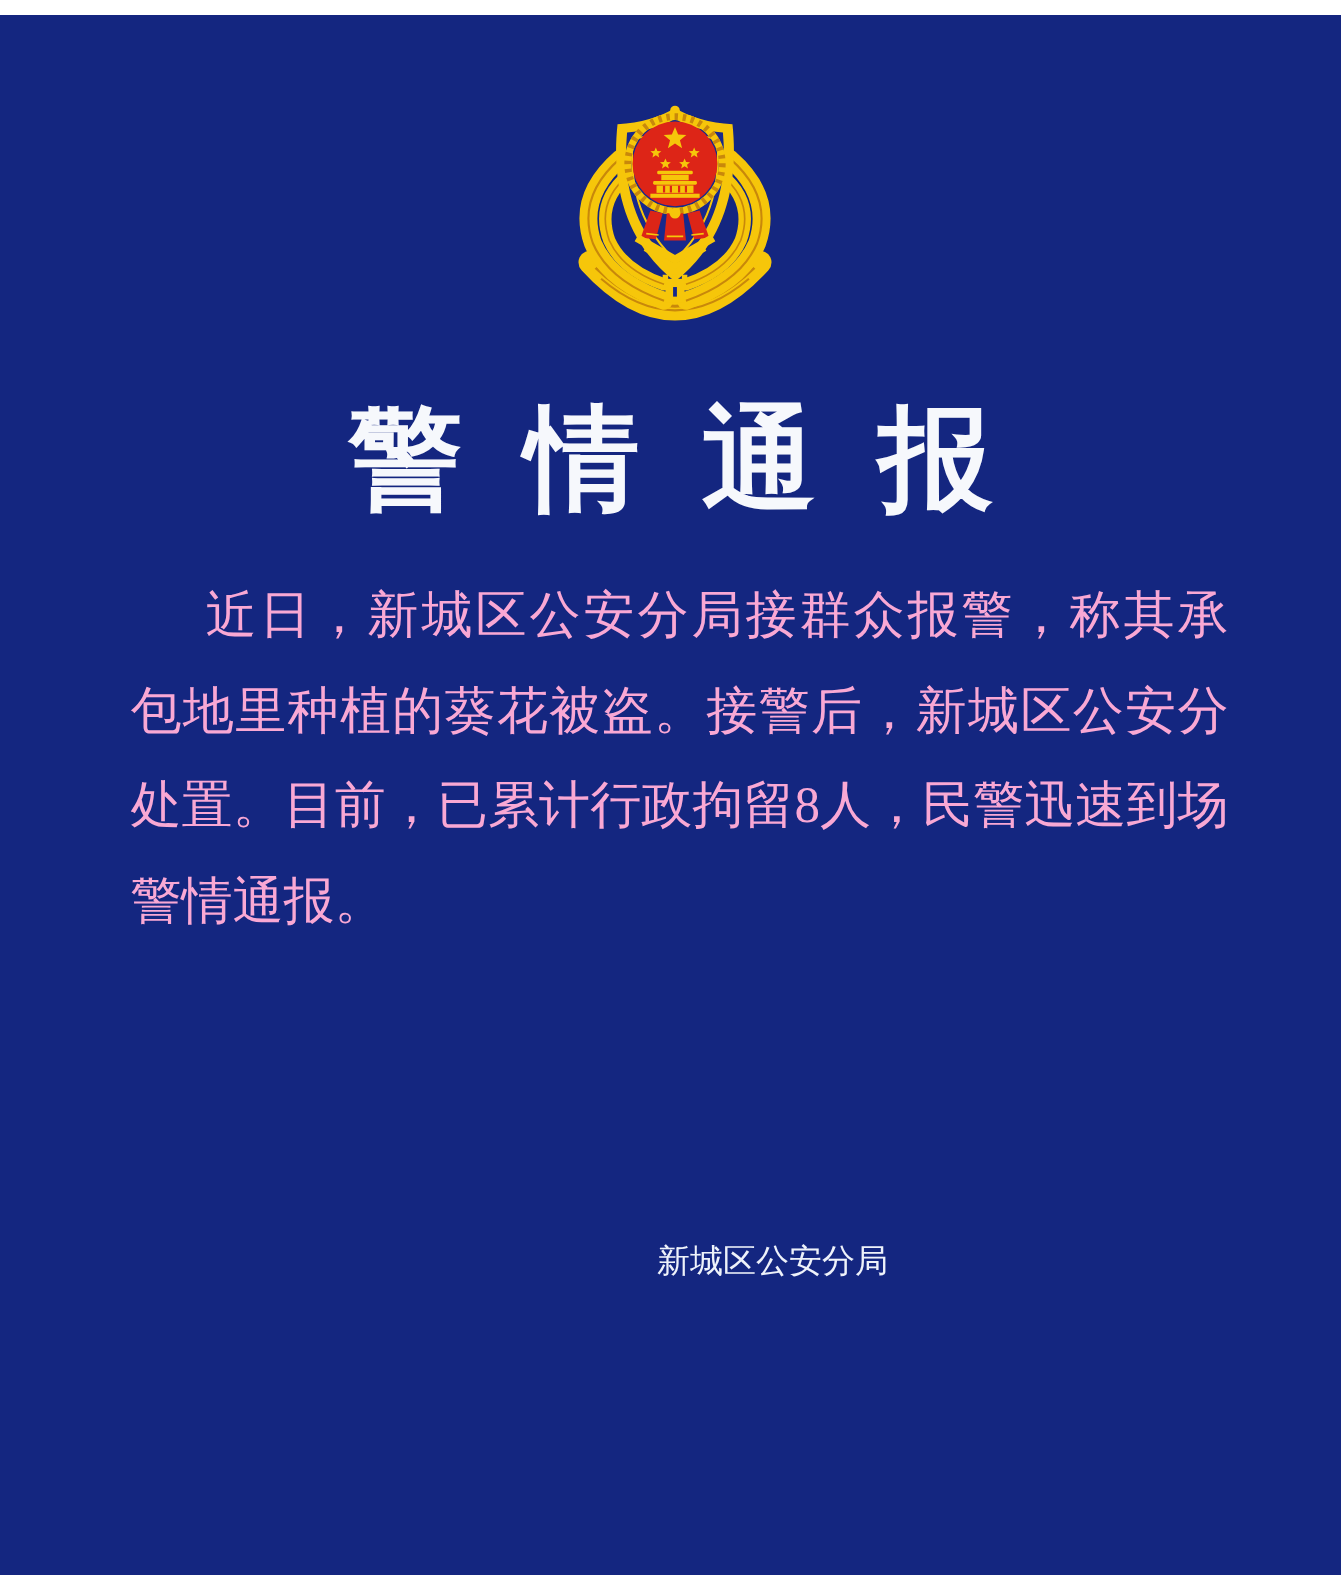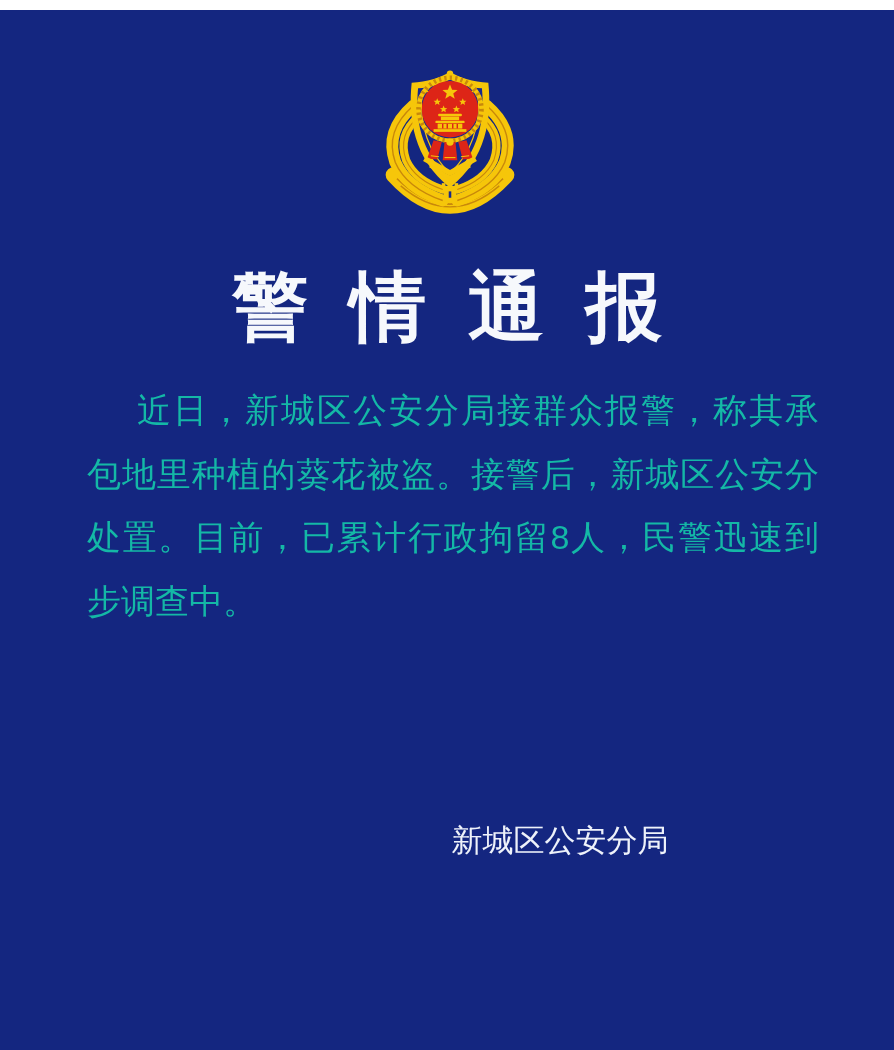--- a/index.html
+++ b/index.html
@@ -27,41 +27,40 @@
     font-weight:bold;
     letter-spacing:0.55em;
     text-indent:0.55em;
     color:#f6f8fc;
     font-family:"Liberation Serif", serif;
   }
   .body-text{
     position:absolute;
     left:87px;top:369px;
     width:732px;
-    color:#14b8a6;
+    color:#f9a8d4;
     font-size:34px;
     line-height:63.5px;
-    font-family:Liberation Sans, sans-serif;
+    font-family:Liberation Serif, serif;
   }
   .body-text p{
     margin:0;
     height:63.5px;
     overflow:hidden;
     text-align:justify;
     text-align-last:justify;
   }
   .body-text p.first{ text-indent:50px; }
   .body-text p.last{ text-align:left; text-align-last:left; }
   .signature{
     position:absolute;
     left:438px;top:799px;
     width:244px;
-    text-align:center;
     color:#eef2fa;
-    font-size:31px;
+    font-size:22px;
     line-height:64.5px;
     white-space:nowrap;
     font-family:"Liberation Serif", serif;
   }
   .bottom-strip{
     position:absolute;
     left:0;bottom:0;
     width:100%;height:6px;
     background:#0c1c66;
   }
@@ -145,21 +144,21 @@
       <rect x="78.6" y="136" width="2.8" height="7" fill="#17298C"></rect>
     </svg>
   </div>
 
   <h1 class="title">警情通报</h1>
 
   <div class="body-text">
     <p class="first">近日，新城区公安分局接群众报警，称其承</p>
     <p>包地里种植的葵花被盗。接警后，新城区公安分局</p>
     <p>处置。目前，已累计行政拘留8人，民警迅速到场</p>
-    <p class="last">步调查中。</p>
+    <p class="last">警情通报。</p>
   </div>
 
   <div class="signature">
     <div>新城区公安分局</div>
   </div>
 
   <div class="bottom-strip"></div>
 </div>
 
 </body></html>

